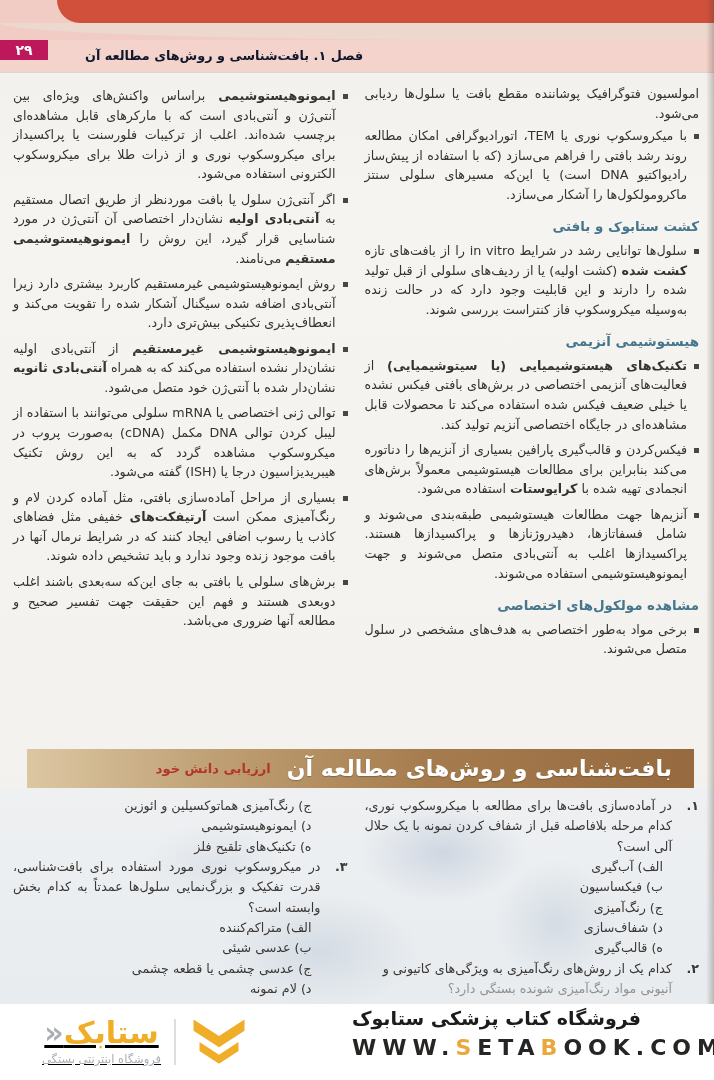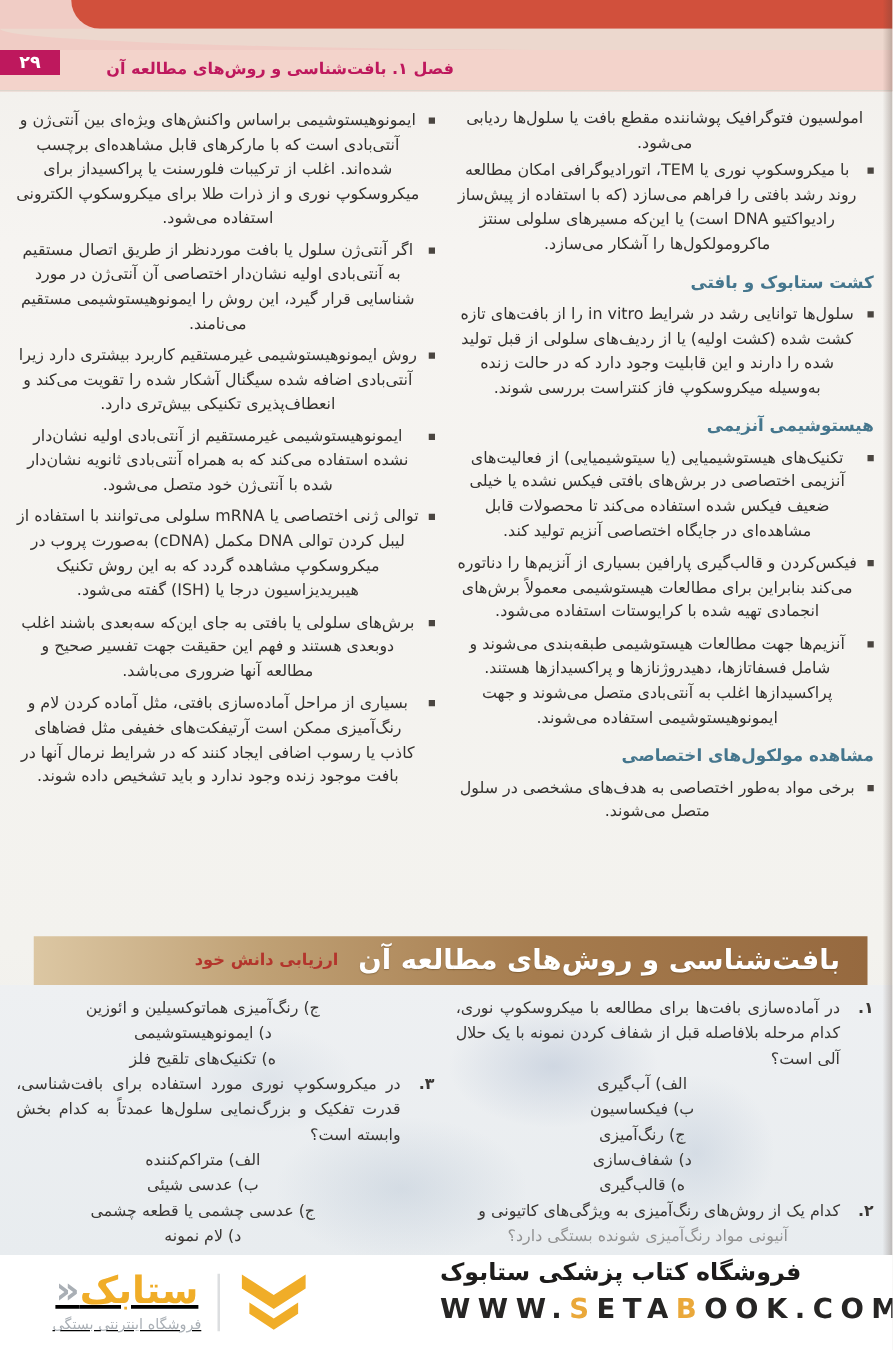--- a/index.html
+++ b/index.html
@@ -9,34 +9,34 @@
   .edge{position:absolute;top:0;right:0;width:8px;height:1004px;z-index:6;
         background:linear-gradient(to left,rgba(80,60,50,.30),rgba(80,60,50,0));}
 
   
   .hdr{position:absolute;top:0;left:0;right:0;height:73px;background:#f0ccc5;}
   .hdr-red{position:absolute;top:0;left:57px;right:0;height:23px;background:#d1503c;border-radius:0 0 0 40px;}
   .hdr-wave{position:absolute;top:23px;left:0;right:0;height:17px;background:#ecd8ce;border-radius:0 0 0 70% / 0 0 0 100%;}
   .hdr-band{position:absolute;top:40px;left:0;right:0;height:32px;background:#f3d3cb;border-bottom:1px solid #ddd5cd;}
   .pagenum{position:absolute;left:0;top:0;width:48px;height:20px;background:#be185d;color:#fff;
            font-size:14px;font-weight:bold;display:flex;align-items:center;justify-content:center;}
-  .chapter{position:absolute;left:85px;top:0;height:32px;line-height:32px;color:#be185d;
+  .chapter{position:absolute;left:85px;top:0;height:32px;line-height:32px;color:#0f172a;
            font-size:12.8px;font-weight:600;direction:rtl;white-space:nowrap;}
 
   
   .cols{position:absolute;top:84px;left:13px;right:15px;height:660px;display:flex;gap:17px;
         direction:rtl;color:#35322f;font-size:12.7px;line-height:1.54;}
   .col{flex:1;min-width:0;text-align:justify;}
-  p{margin:0;text-align:center;}
+  p{margin:0;}
   .para{margin:0 0 3px;}
   .bullet{display:flex;margin:2px 0 3px;}
   .sq{width:5px;height:5px;background:#4a4540;flex:0 0 5px;margin-top:8px;margin-left:7px;}
   .bullet .para{flex:1;min-width:0;}
   .hd{margin:10px 0 3px;color:#45768d;font-size:13.4px;font-weight:bold;}
-  .b{font-weight:normal;}
+  .b{font-weight:bold;}
 
   
   .banner{position:absolute;top:749px;left:27px;right:20px;height:39px;z-index:2;
           background:linear-gradient(to left,#96693f 0%,#a67c4e 40%,#bfa074 72%,#dcc7a3 100%);
           display:flex;align-items:center;direction:rtl;padding:0 22px;box-sizing:border-box;gap:16px;}
   .banner-title{color:#fff;font-size:22px;font-weight:bold;white-space:nowrap;text-shadow:0 1px 1px rgba(60,40,10,.35);}
   .banner-sub{color:#b3352c;font-size:13px;font-weight:bold;white-space:nowrap;}
 
   
   .quiz-bg{position:absolute;top:788px;left:0;right:0;height:217px;
@@ -135,25 +135,25 @@
       <div class="bullet">
         <span class="sq"></span>
         <p class="para"><span class="b">ایمونوهیستوشیمی غیرمستقیم</span><span> از آنتی‌بادی اولیه نشان‌دار نشده استفاده می‌کند که به همراه </span><span class="b">آنتی‌بادی ثانویه</span><span> نشان‌دار شده با آنتی‌ژن خود متصل می‌شود.</span></p>
       </div>
       <div class="bullet">
         <span class="sq"></span>
         <p class="para">توالی ژنی اختصاصی یا mRNA سلولی می‌توانند با استفاده از لیبل کردن توالی DNA مکمل (cDNA) به‌صورت پروب در میکروسکوپ مشاهده گردد که به این روش تکنیک هیبریدیزاسیون درجا یا (ISH) گفته می‌شود.</p>
       </div>
       <div class="bullet">
         <span class="sq"></span>
+        <p class="para"><span>بسیاری از مراحل آماده‌سازی بافتی، مثل آماده کردن لام و رنگ‌آمیزی ممکن است </span><span class="b">آرتیفکت‌های</span><span> خفیفی مثل فضاهای کاذب یا رسوب اضافی ایجاد کنند که در شرایط نرمال آنها در بافت موجود زنده وجود ندارد و باید تشخیص داده شوند.</span></p>
+      </div>
+      <div class="bullet">
+        <span class="sq"></span>
         <p class="para">برش‌های سلولی یا بافتی به جای این‌که سه‌بعدی باشند اغلب دوبعدی هستند و فهم این حقیقت جهت تفسیر صحیح و مطالعه آنها ضروری می‌باشد.</p>
-      </div>
-      <div class="bullet">
-        <span class="sq"></span>
-        <p class="para"><span>بسیاری از مراحل آماده‌سازی بافتی، مثل آماده کردن لام و رنگ‌آمیزی ممکن است </span><span class="b">آرتیفکت‌های</span><span> خفیفی مثل فضاهای کاذب یا رسوب اضافی ایجاد کنند که در شرایط نرمال آنها در بافت موجود زنده وجود ندارد و باید تشخیص داده شوند.</span></p>
       </div>
     </div>
   </div>
 
   <div class="banner">
     <span class="banner-title">بافت‌شناسی و روش‌های مطالعه آن</span>
     <span class="banner-sub">ارزیابی دانش خود</span>
   </div>
 
   <div class="quiz-bg"></div>

